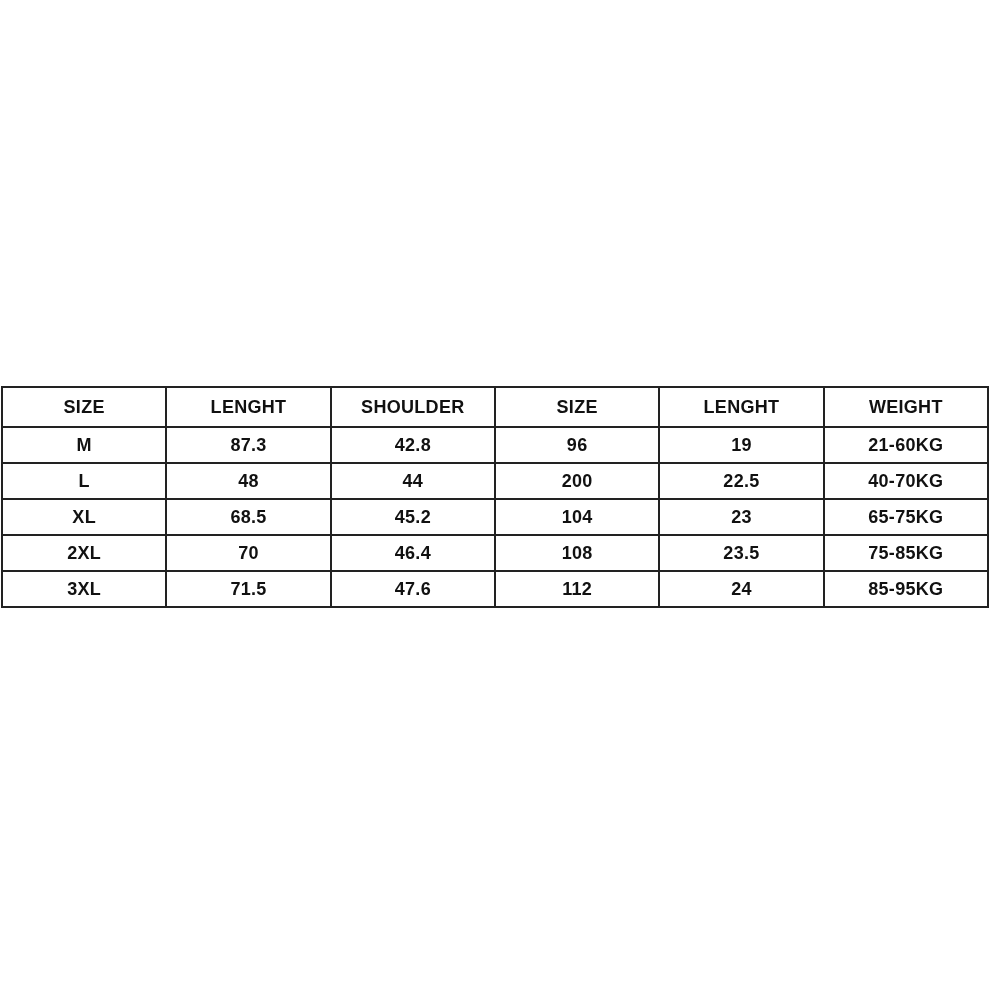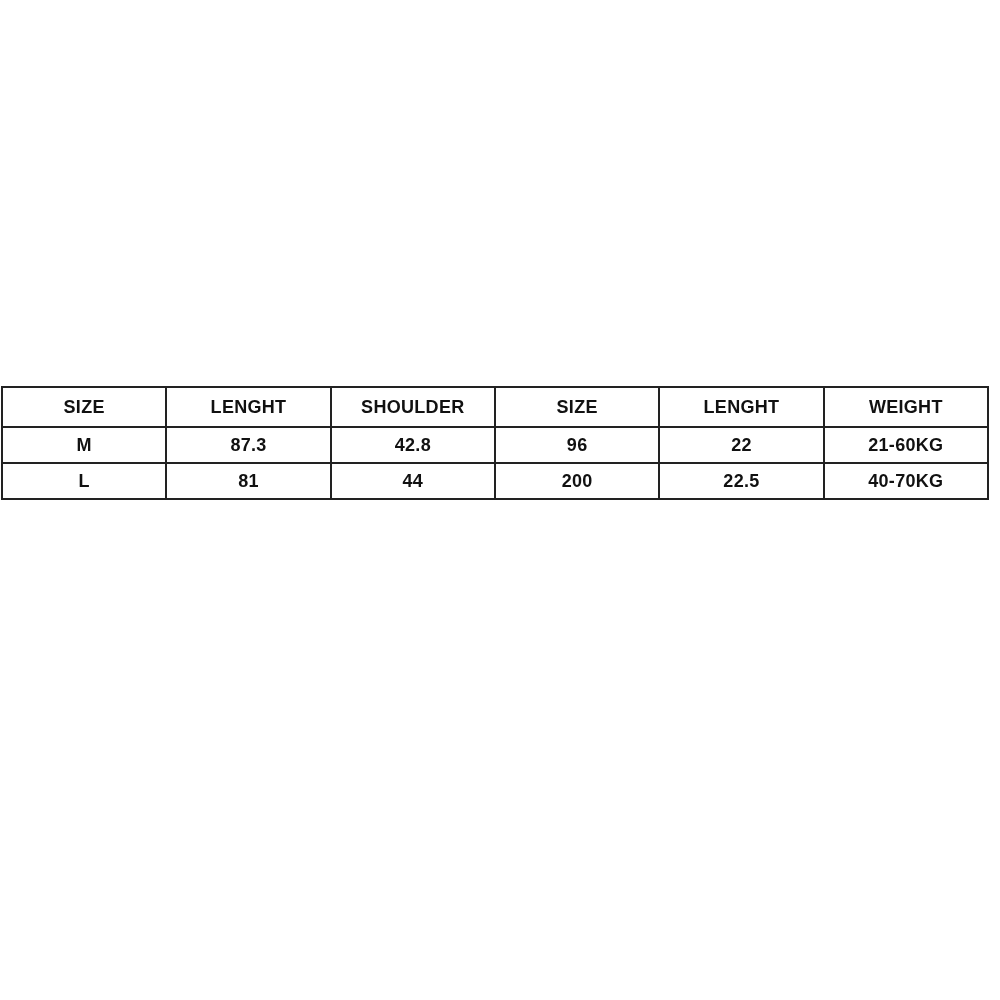--- a/index.html
+++ b/index.html
@@ -55,26 +55,50 @@
         <th>LENGHT</th>
         <th>WEIGHT</th>
       </tr>
     </thead>
     <tbody>
       <tr>
         <td>M</td>
         <td>87.3</td>
         <td>42.8</td>
         <td>96</td>
-        <td>22</td>
+        <td>19</td>
         <td>21-60KG</td>
       </tr>
       <tr>
         <td>L</td>
-        <td>81</td>
+        <td>48</td>
         <td>44</td>
         <td>200</td>
         <td>22.5</td>
         <td>40-70KG</td>
+      </tr>
+      <tr>
+        <td>XL</td>
+        <td>68.5</td>
+        <td>45.2</td>
+        <td>104</td>
+        <td>23</td>
+        <td>65-75KG</td>
+      </tr>
+      <tr>
+        <td>2XL</td>
+        <td>70</td>
+        <td>46.4</td>
+        <td>108</td>
+        <td>23.5</td>
+        <td>75-85KG</td>
+      </tr>
+      <tr>
+        <td>3XL</td>
+        <td>71.5</td>
+        <td>47.6</td>
+        <td>112</td>
+        <td>24</td>
+        <td>85-95KG</td>
       </tr>
     </tbody>
   </table>
 </div>
 
 </body></html>

